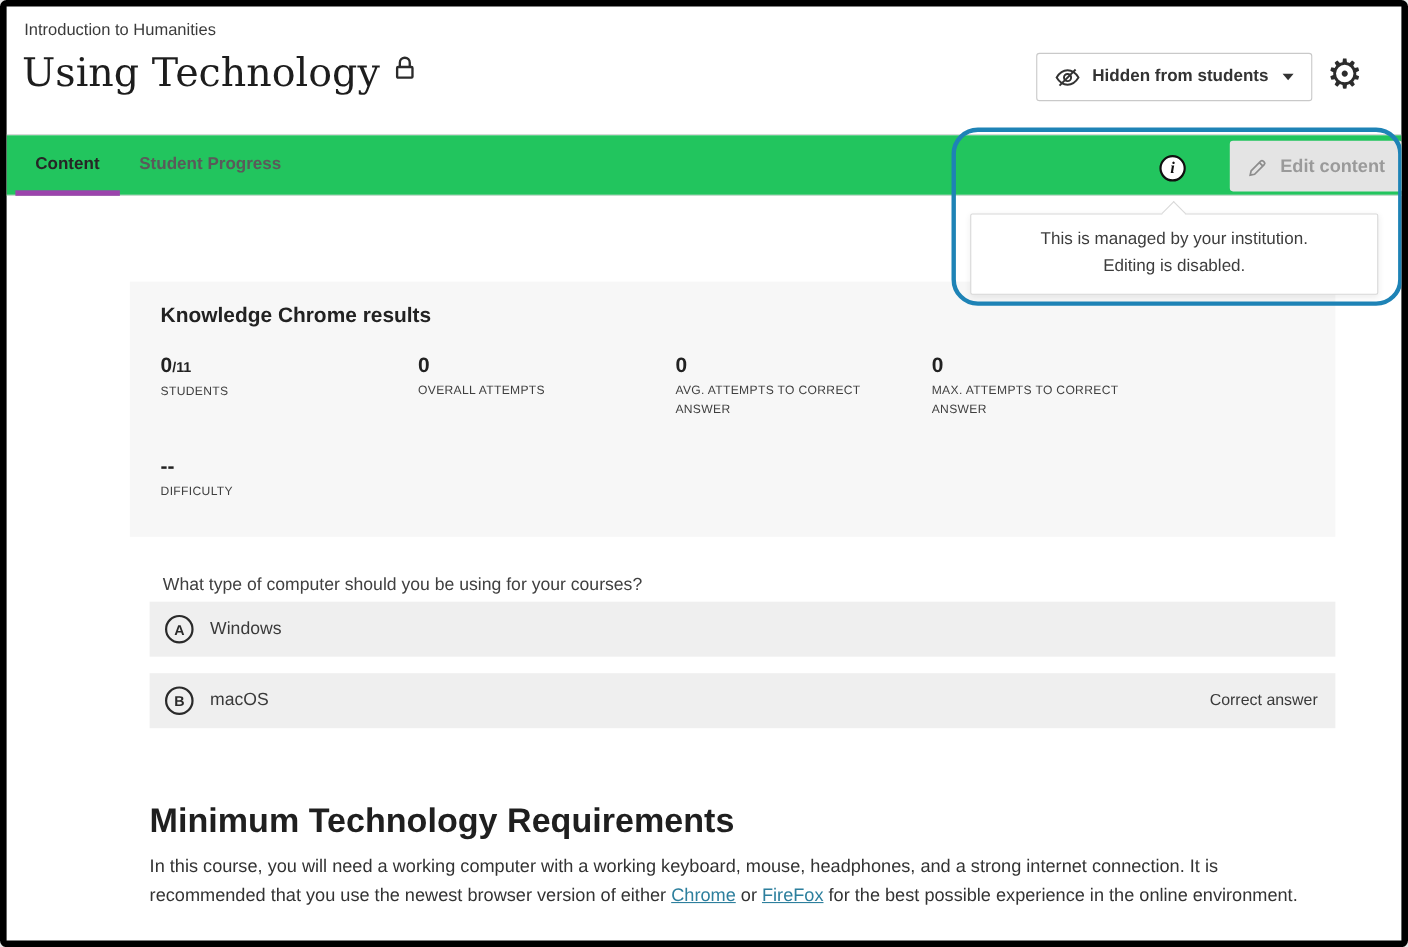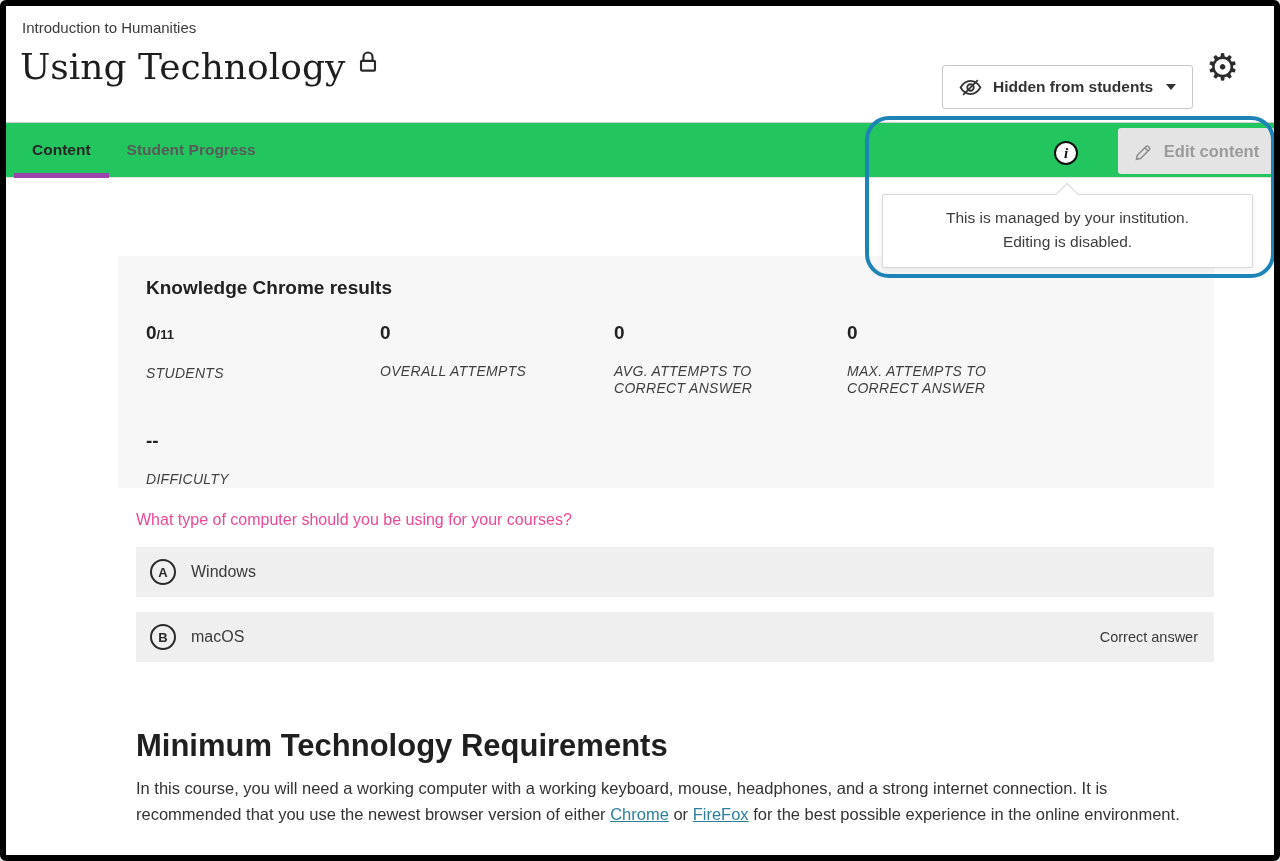--- a/index.html
+++ b/index.html
@@ -10,21 +10,21 @@
     font-family:"Liberation Sans",sans-serif;color:#333;
   }
   
   .breadcrumb{position:absolute;left:16px;top:13px;font-size:15px;color:#3b3b3b;text-decoration:none;}
   .title-row{position:absolute;left:14px;top:38px;display:flex;}
   .page-title{font-family:"DejaVu Serif","Liberation Serif",serif;font-size:36px;font-weight:400;color:#1d1d1d;line-height:1.25;}
   .lock-icon{margin-left:14px;margin-top:6px;display:inline-flex;}
   .visibility-btn{
     position:absolute;left:936px;top:42px;height:44px;display:inline-flex;align-items:center;
     gap:11px;padding:0 16px;background:#fff;border:1px solid #c9c9c9;border-radius:3px;
-    font-size:15.5px;font-weight:600;color:#333;cursor:pointer;margin-top:17px;
+    font-size:15.5px;font-weight:600;color:#333;cursor:pointer;
   }
   .caret-down{width:0;height:0;border-left:5px solid transparent;border-right:5px solid transparent;border-top:6px solid #333;margin-left:2px;}
   .gear{position:absolute;left:1200px;top:42px;font-size:37px;line-height:40px;color:#2c2c2c;cursor:pointer;background:none;border:none;padding:0;}
   .header-divider{position:absolute;left:0;right:0;top:116px;border-top:1px solid #cfcfcf;}
   
   .tabbar{position:absolute;left:0;right:0;top:117px;height:55px;border-bottom:1px solid #e2e2e2;display:flex;align-items:stretch;padding-left:8px;background:#22c55e;}
   .tab{position:relative;display:flex;align-items:center;padding:0 18px;font-size:15.5px;font-weight:600;color:#5a5a5a;cursor:pointer;background:none;border:none;}
   .tab.active{color:#262626;}
   .tab.active::after{content:"";position:absolute;left:0;right:0;bottom:-1px;height:5px;background:#9b44ac;}
   
@@ -46,24 +46,24 @@
     box-shadow:0 2px 6px rgba(0,0,0,0.07);padding:11px 18px 13px 18px;z-index:31;text-align:center;
   }
   .tooltip .tip-caret{position:absolute;top:-9px;left:176px;width:16px;height:16px;background:#fff;border-left:1px solid #d8d8d8;border-top:1px solid #d8d8d8;transform:rotate(45deg);}
   .tooltip p{margin:0;font-size:15.5px;line-height:24px;color:#3d3d3d;}
   
   .kc-card{position:absolute;left:112px;top:250px;width:1096px;height:232px;background:#f7f7f7;padding:21px 28px;z-index:1;}
   .kc-title{font-size:19px;font-weight:700;color:#222;margin:0;}
   .kc-grid{display:grid;grid-template-columns:234px 234px 233px auto;margin-top:23px;row-gap:33px;}
   .stat-value{font-size:19px;font-weight:600;color:#222;line-height:22px;}
   .stat-value .suffix{font-size:13px;font-weight:600;color:#222;}
-  .stat-label{font-size:14px;color:#3f3f3f;letter-spacing:0.3px;margin-top:19px;max-width:205px;line-height:17px;font-style:italic;}
+  .stat-label{font-size:11px;color:#3f3f3f;letter-spacing:0.3px;margin-top:3px;max-width:205px;line-height:17px;}
   .stat-difficulty{grid-column:1 / 2;}
   
-  .question-text{position:absolute;left:130px;top:505px;font-size:16px;color:#ec4899;margin:0;}
+  .question-text{position:absolute;left:130px;top:505px;font-size:16px;color:#404040;margin:12px;}
   .answer-row{position:absolute;left:130px;width:1078px;height:50px;background:#efefef;display:flex;align-items:center;padding:0 16px 0 14px;}
   .answer-a{top:541px;}
   .answer-b{top:606px;}
   .answer-letter{
     width:26px;height:26px;border:2px solid #2a2a2a;border-radius:50%;display:flex;align-items:center;justify-content:center;
     font-size:13px;font-weight:700;color:#2a2a2a;background:transparent;flex:0 0 auto;
   }
   .answer-label{margin-left:15px;font-size:16px;color:#3a3a3a;}
   .answer-badge{margin-left:auto;font-size:14.5px;color:#3a3a3a;}
   

